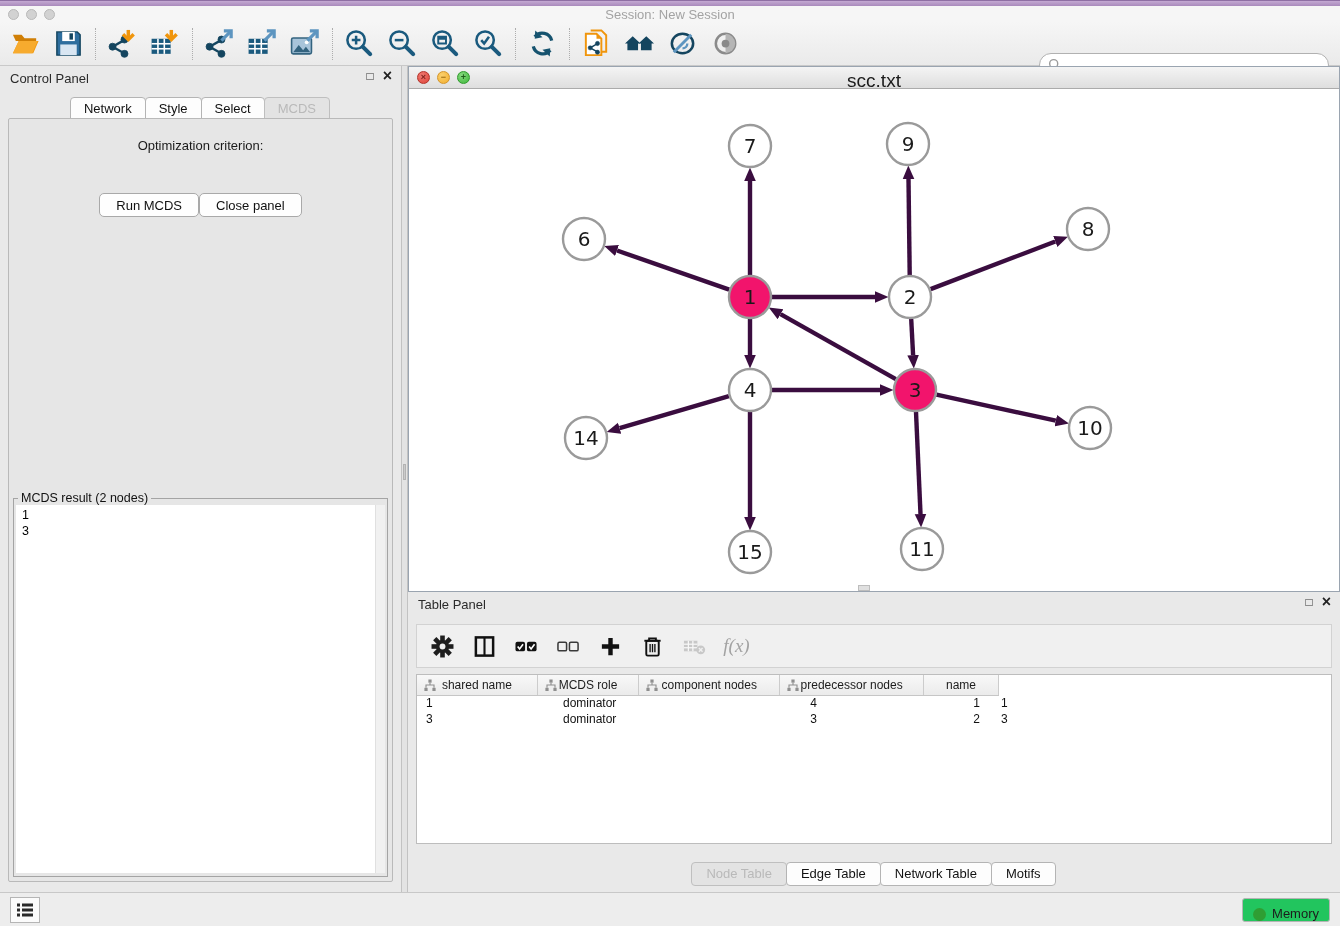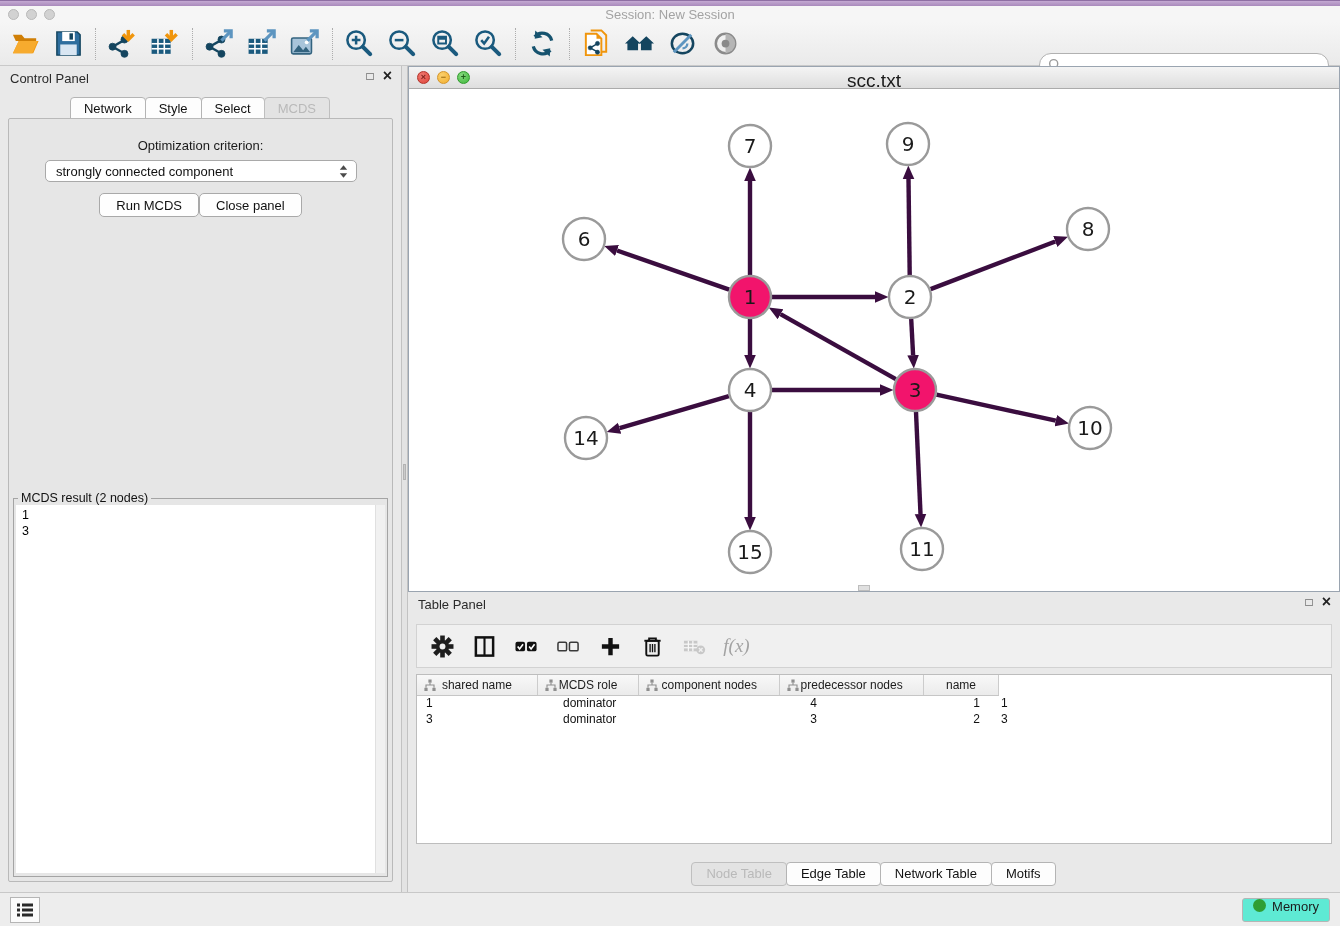--- a/index.html
+++ b/index.html
@@ -97,22 +97,22 @@
   .th-cell .th-ic { position:absolute; left:7px; top:4px; }
   .tp-row { display:flex; height:16px; font-size:12px; color:#111; cursor:default; }
   .td-cell { overflow:hidden; white-space:nowrap; }
   .tp-tabs { position:absolute; left:0; bottom:6px; width:100%; display:flex; justify-content:center; }
   .tp-tabs .tab { border-radius:4px; padding:3px 14px 4px 14px; }
 
   
   .status-bar { position:absolute; left:0; top:892px; width:1340px; height:34px; background:#ededed; border-top:1px solid #c8c8c8; }
   .sb-list-btn { position:absolute; left:10px; top:4px; width:30px; height:26px; background:#fbfbfb;
     border:1px solid #b5b5b5; display:flex; align-items:center; justify-content:center; cursor:pointer; }
-  .sb-memory { position:absolute; right:10px; top:5px; height:24px; background:#5eead4; border:1px solid #b5b5b5;
-    border-radius:3px; display:flex; align-items:flex-start; gap:6px; padding:0 10px; font-size:13px; cursor:pointer; }
+  .sb-memory { position:absolute; right:10px; top:5px; height:24px; background:#22c55e; border:1px solid #b5b5b5;
+    border-radius:3px; display:flex; align-items:flex-end; gap:6px; padding:0 10px; font-size:13px; cursor:pointer; }
   .mem-dot { width:13px; height:13px; border-radius:50%; background:#2f9e33; }
 </style>
 </head>
 <body>
 
 <div class="top-strip"></div>
 <div class="titlebar">
   <div class="mac-lights">
     <span class="light"></span>
     <span class="light"></span>
@@ -315,27 +315,20 @@
       </span>
     </div>
     <div class="cp-tabs">
         <div class="tab">Network</div>
         <div class="tab">Style</div>
         <div class="tab">Select</div>
         <div class="tab active">MCDS</div>
       </div>
     <div class="cp-box">
       <div class="opt-label">Optimization criterion:</div>
-      <div class="cp-select">
-        <span class="sel-text">strongly connected component</span>
-        <svg viewBox="0 0 14 18" width="13" height="17">
-          <path d="M3 7 L7 2.2 L11 7 Z" fill="#4a4a4a"></path>
-          <path d="M3 11 L7 15.8 L11 11 Z" fill="#4a4a4a"></path>
-        </svg>
-      </div>
       <div class="cp-btn-row">
         <button class="cp-btn">Run MCDS</button>
         <button class="cp-btn">Close panel</button>
       </div>
       <fieldset class="mcds-fieldset">
         <legend>MCDS result (2 nodes)</legend>
         <div class="result-area">1
 3</div>
         <div class="result-scrollbar"></div>
       </fieldset>

